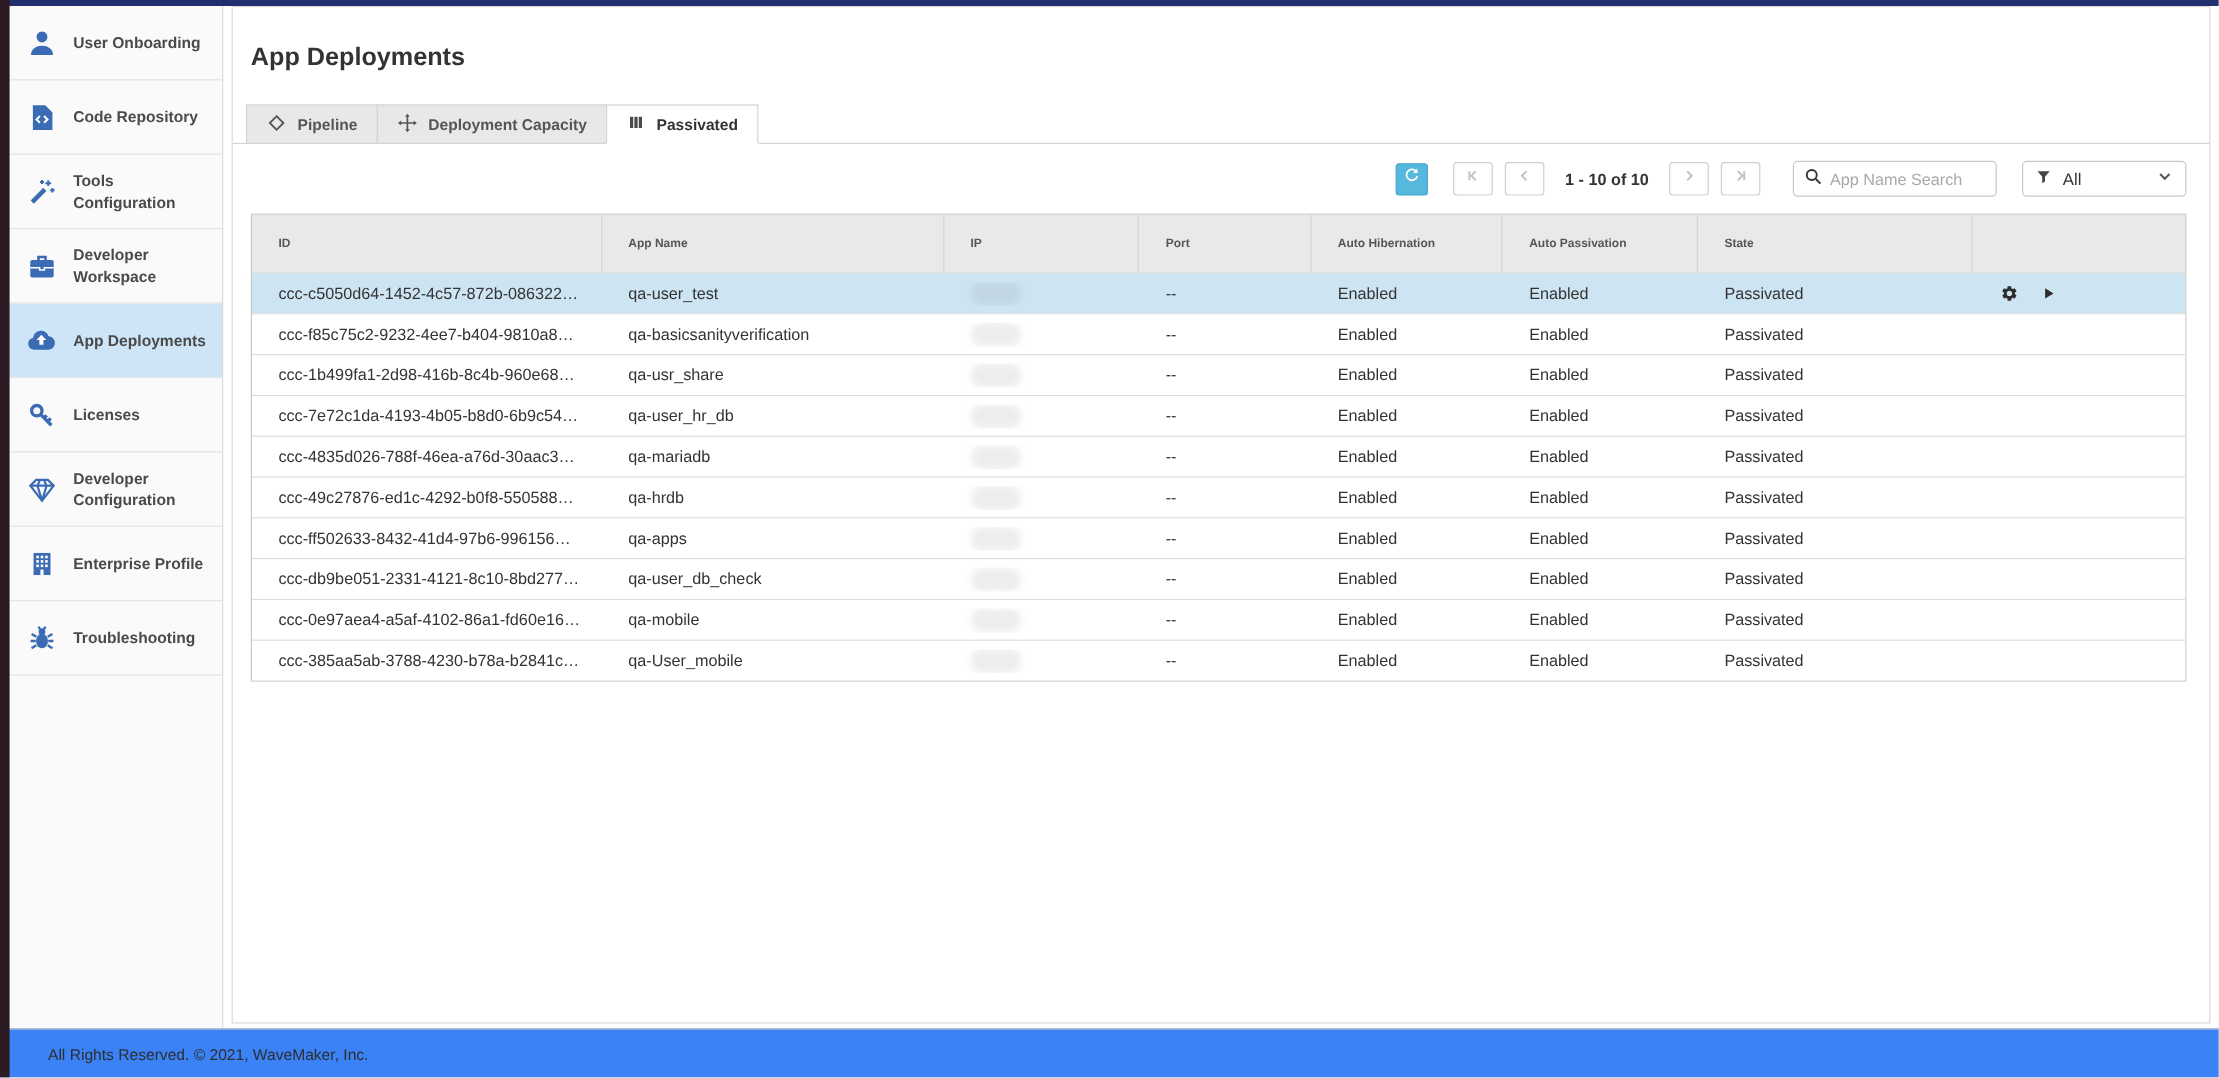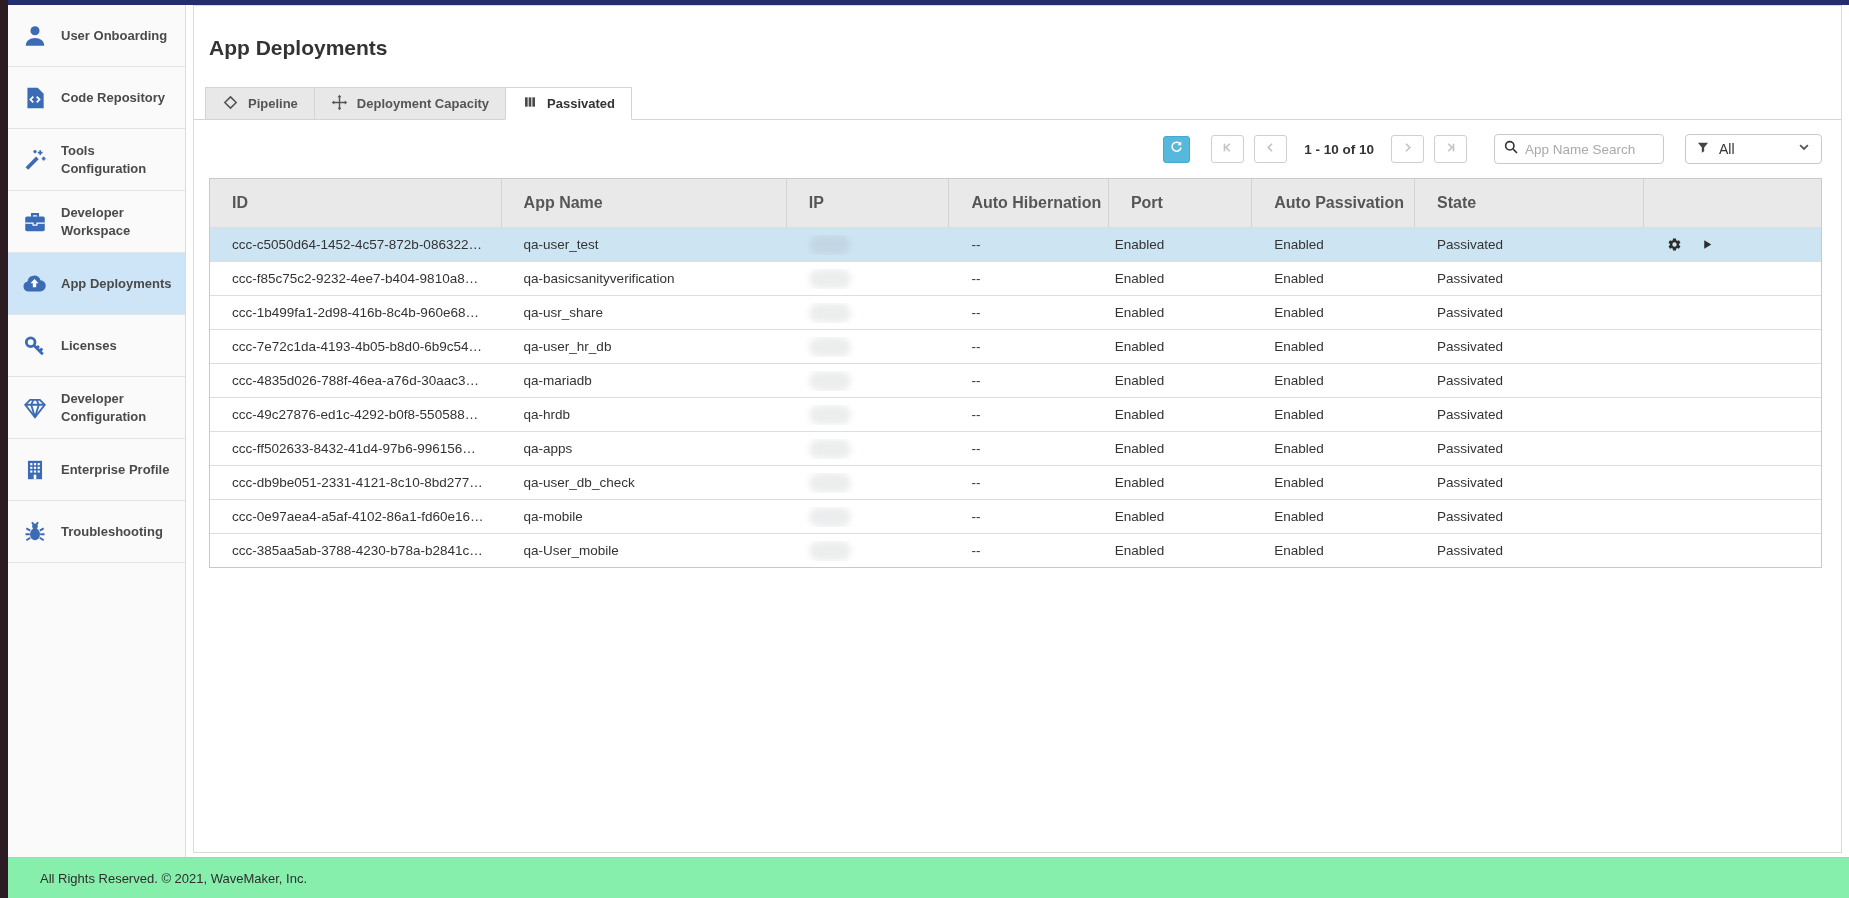--- a/index.html
+++ b/index.html
@@ -6,21 +6,21 @@
   html,body { width:1849px; height:898px; }
   body {
     font-family:"Liberation Sans", sans-serif;
     background:#ffffff; position:relative; overflow:hidden; color:#333;
   }
   
   .top-border { position:absolute; left:0; top:0; right:0; height:5px; background:#232e6c; z-index:30; }
   .left-strip { position:absolute; left:0; top:0; width:8px; height:898px; background:#2d1b24; z-index:31; }
 
   
-  .footer { position:absolute; left:0; right:0; bottom:0; height:41px; background:#86efac;
+  .footer { position:absolute; left:0; right:0; bottom:0; height:41px; background:#3b82f6;
             border-top:1px solid #c3c3c3; display:flex; align-items:center; padding-left:40px;
             font-size:13px; color:#2e2e2e; z-index:20; }
 
   
   .sidebar { position:absolute; left:8px; top:5px; width:178px; bottom:41px;
              background:#fafafa; border-right:1px solid #dcdcdc; }
   .side-item { height:62px; display:flex; align-items:center; gap:13px; padding-left:13px;
                border-bottom:1px solid #e4e4e4; cursor:pointer;font-weight:bold; }
   .side-item.selected { background:#cde5f6; }
   .side-icon { width:27px; height:27px; flex:0 0 27px; display:flex; align-items:center; justify-content:center; }
@@ -51,21 +51,21 @@
   .search-box input { border:none; outline:none; width:100%; font-size:13.5px; color:#333;
                       font-family:"Liberation Sans",sans-serif; background:transparent; }
   .search-box input::placeholder { color:#a9a9a9; }
   .filter-box { width:137px; height:30px; border:1px solid #c9c9c9; border-radius:4px; background:#fff;
                 display:flex; align-items:center; padding:0 10px; gap:9px; margin-left:21px; cursor:pointer; }
   .filter-label { flex:1; font-size:14px; color:#333; }
 
   
   .table { margin:14px 19px 0 15px; border:1px solid #c9c9c9; }
   .thead { display:flex; height:48px; background:#e9e9e9; }
-  .th { display:flex; align-items:center; padding-left:22px; font-size:16px; font-weight:bold;
+  .th { display:flex; align-items:center; padding-left:22px; font-size:10px; font-weight:bold;
         color:#565656; border-right:1px solid #d4d4d4; overflow:hidden; white-space:nowrap; }
   .th:last-child { border-right:none; }
   .trow { display:flex; height:34px; align-items:center; border-top:1px solid #dedede;
           font-size:13.5px; color:#333; background:#fff; cursor:pointer; }
   .trow.selected { background:#cde5f3; }
   .c { padding-left:22px; overflow:hidden; white-space:nowrap; display:flex; align-items:center; }
   .c0{width:18.1%;} .c1{width:17.7%;} .c2{width:10.1%;} .c3{width:8.9%;}
   .c4{width:9.9%;} .c5{width:10.1%;} .c6{width:14.2%;} .c7{width:11%; gap:15px;}
   .blur-blob { width:42px; height:20px; border-radius:10px; background:#8d9297; opacity:.16; filter:blur(3px); }
   .row-action { width:18px; height:18px; display:flex; align-items:center; justify-content:center; cursor:pointer; }
@@ -266,22 +266,22 @@
           </svg>
       </span>
     </div>
   </div>
 
   <div class="table">
     <div class="thead">
         <div class="th c0">ID</div>
         <div class="th c1">App Name</div>
         <div class="th c2">IP</div>
+        <div class="th c3">Port</div>
         <div class="th c4">Auto Hibernation</div>
-        <div class="th c3">Port</div>
         <div class="th c5">Auto Passivation</div>
         <div class="th c6">State</div>
         <div class="th c7"></div>
       </div>
     <div>
         <div class="trow selected">
           <div class="c c0">ccc-c5050d64-1452-4c57-872b-086322…</div>
           <div class="c c1">qa-user_test</div>
           <div class="c c2">
             <span class="blur-blob"></span>

